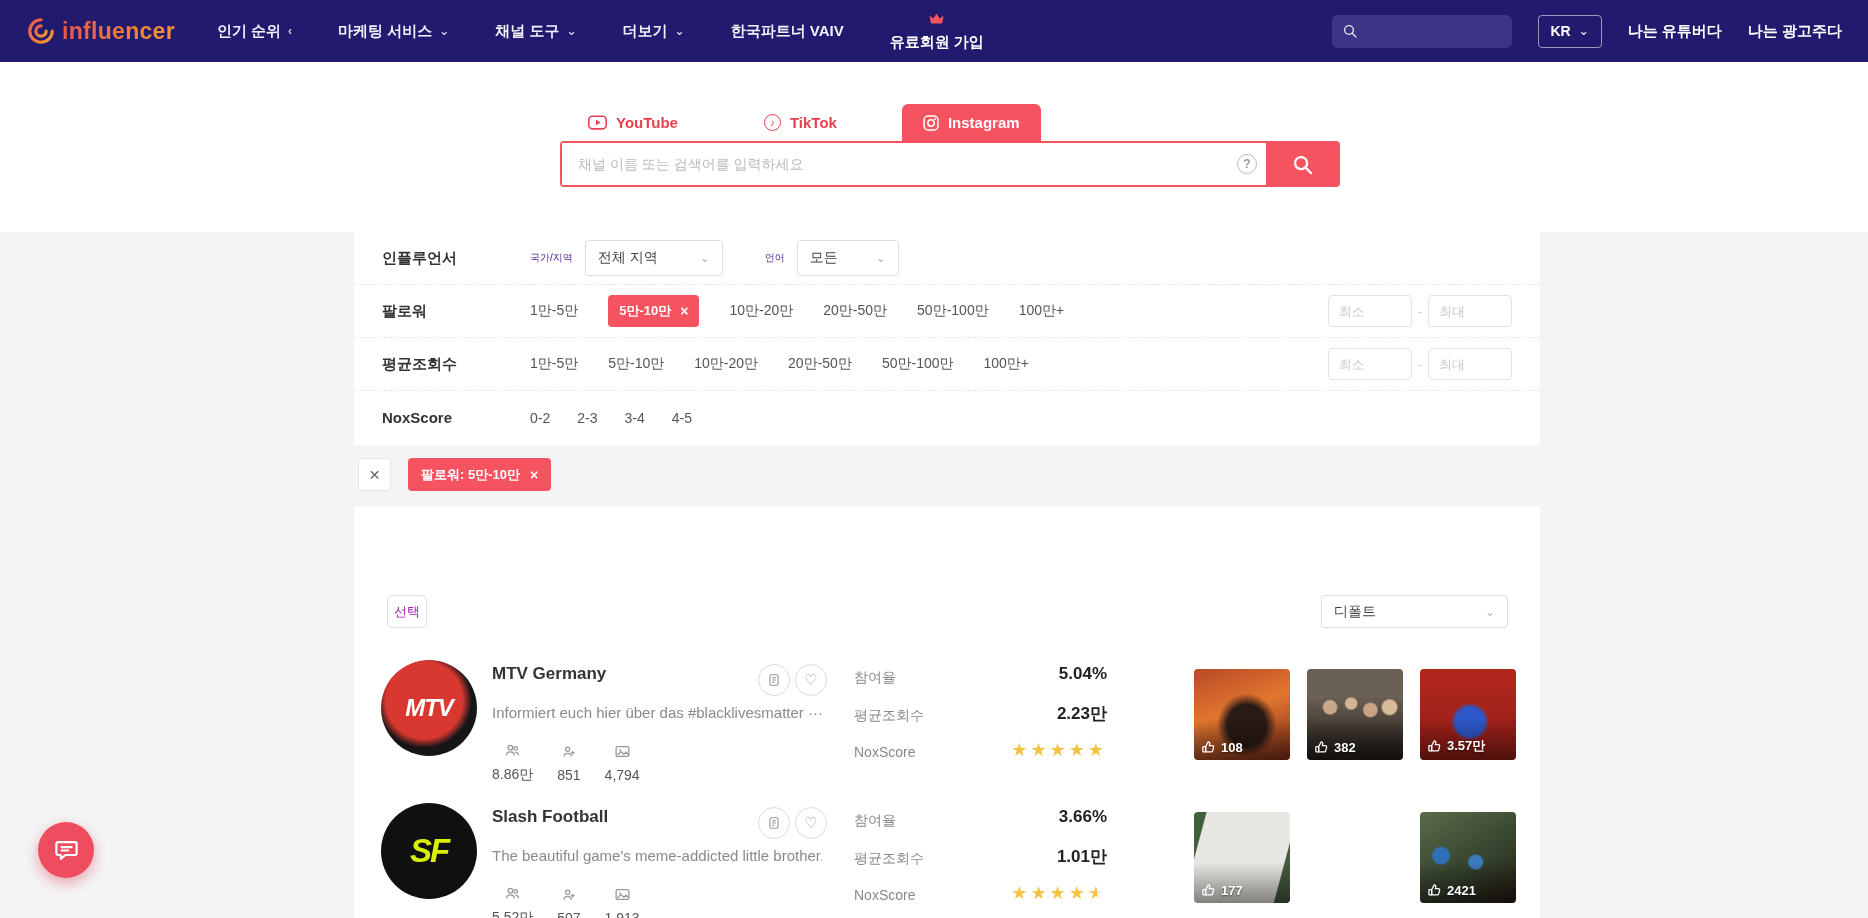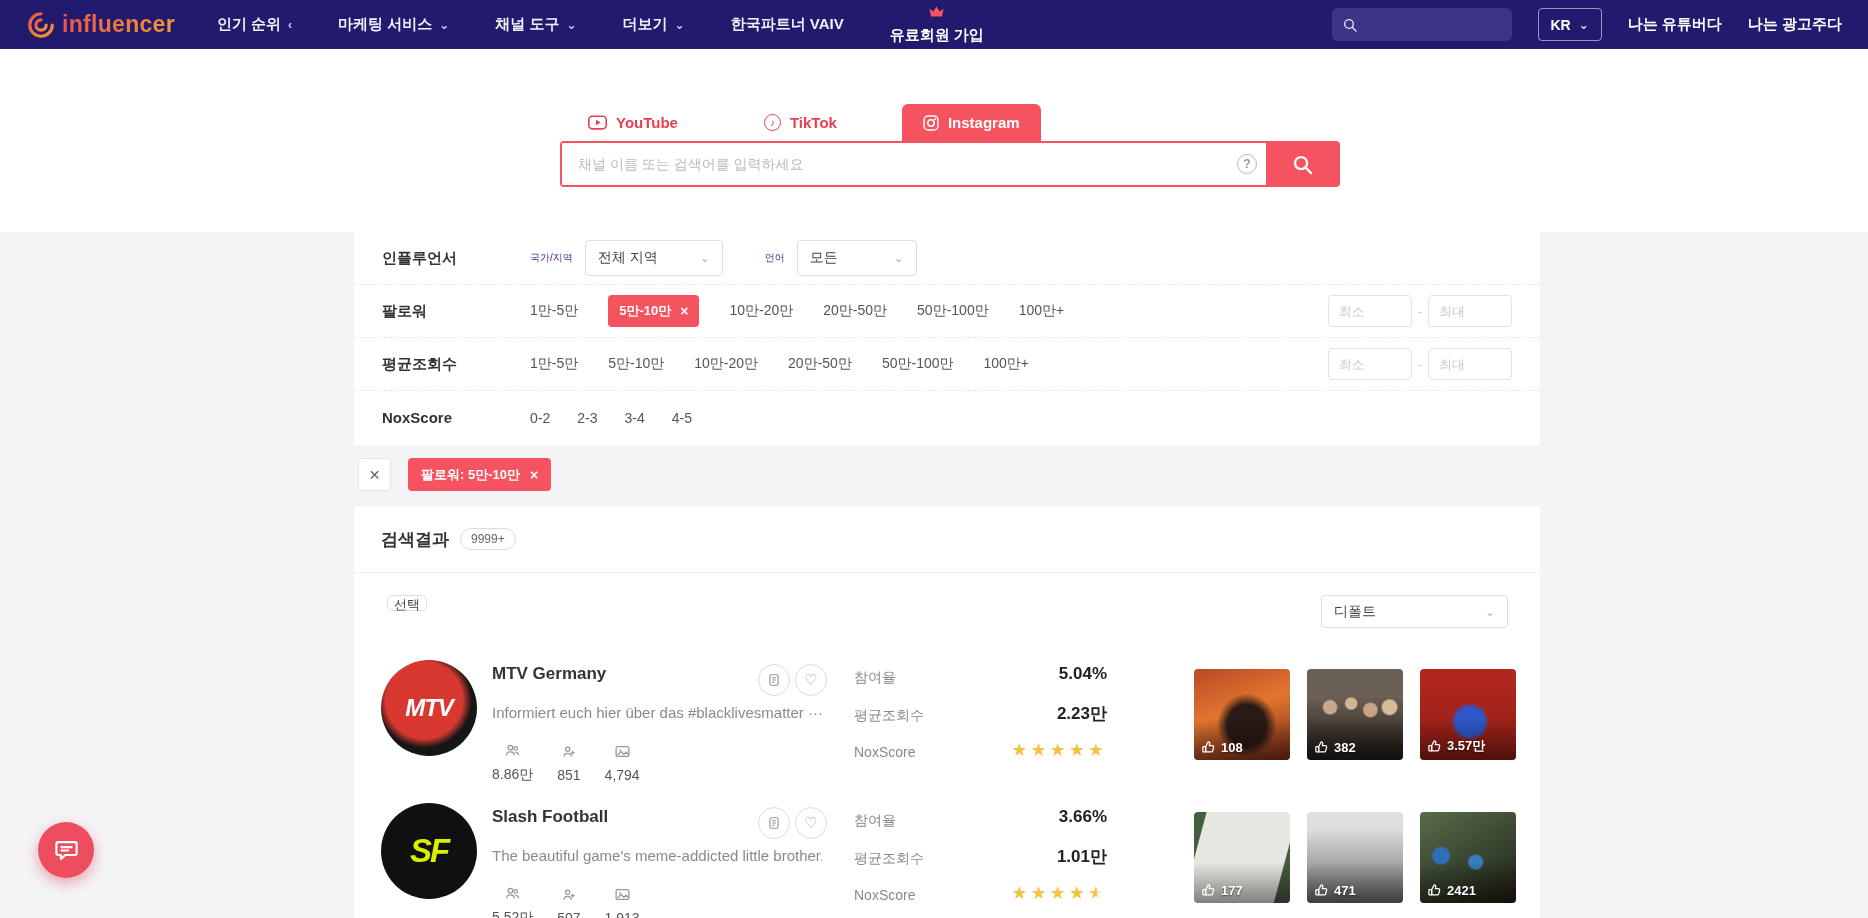--- a/index.html
+++ b/index.html
@@ -5,21 +5,21 @@
   :root{
     --accent:#f4535f;
     --navbar-bg:#211a6e;
     --star:#f5c242;
   }
   *{box-sizing:border-box;margin:0;padding:0;font-family:"Liberation Sans","DejaVu Sans",sans-serif;}
   body{margin:0;background:#fff;}
   .page{position:relative;width:1868px;height:918px;overflow:hidden;background:#fff;}
 
   
-  .navbar{position:absolute;top:0;left:0;width:1868px;height:49px;background:var(--navbar-bg);
+  .navbar{position:absolute;top:0;left:0;width:1868px;height:62px;background:var(--navbar-bg);
     display:flex;align-items:center;padding:10px 26px;color:#fff;}
   .logo{display:flex;align-items:center;gap:6px;cursor:pointer;}
   .logo-text{font-size:23px;font-weight:700;letter-spacing:.3px;
     background:linear-gradient(90deg,#e8564b,#f59a2e);
     -webkit-background-clip:text;background-clip:text;color:transparent;}
   .nav-menu{display:flex;align-items:center;gap:46px;margin-left:42px;}
   .nav-item{display:flex;align-items:center;gap:7px;font-size:15px;font-weight:600;color:#f2f1fa;cursor:pointer;white-space:nowrap;}
   .chev{font-size:12px;opacity:.85;line-height:1;}
   .join{display:flex;align-items:center;gap:7px;margin-left:46px;font-size:15px;font-weight:600;cursor:pointer;flex-direction:column;}
   .nav-right{margin-left:auto;display:flex;align-items:center;gap:26px;}
@@ -51,21 +51,21 @@
 
   
   .filter-card{position:absolute;left:354px;top:232px;width:1186px;height:213px;background:#fff;}
   .filter-row{display:flex;align-items:center;height:53px;padding:0 28px;border-bottom:1px dashed #e7e7e7;position:relative;}
   .filter-row:last-child{border-bottom:none;}
   .filter-label{width:148px;font-size:15px;font-weight:700;color:#333;flex-shrink:0;}
   .sub-label{font-size:10px;color:#4c1d95;margin-right:12px;}
   .select-box{height:36px;border:1px solid #ddd;border-radius:4px;display:flex;align-items:center;justify-content:space-between;
     padding:0 12px;font-size:14px;color:#444;cursor:pointer;background:#fff;}
   .select-box .chev{color:#aaa;}
-  .w138{width:138px;} .w110{width:120px;margin-right:0;} .ml42{margin-left:42px;}
+  .w138{width:138px;} .w110{width:102px;margin-right:0;} .ml42{margin-left:42px;}
   .options{display:flex;align-items:center;gap:30px;}
   .option{font-size:14px;color:#555;cursor:pointer;white-space:nowrap;}
   .option-chip{display:flex;align-items:center;gap:9px;background:var(--accent);color:#fff;font-size:13px;font-weight:700;
     border-radius:4px;padding:7px 11px;cursor:pointer;}
   .option-chip .x{font-size:14px;line-height:1;cursor:pointer;}
   .minmax{position:absolute;right:28px;display:flex;align-items:center;}
   .minmax input{width:84px;height:32px;border:1px solid #e2e2e2;border-radius:4px;padding:0 10px;font-size:13px;color:#555;outline:none;}
   .minmax input::placeholder{color:#c9c9c9;}
   .minmax .dash{margin:0 6px;color:#ccc;font-size:13px;}
 
@@ -75,22 +75,22 @@
     display:flex;align-items:center;justify-content:center;font-size:19px;color:#666;cursor:pointer;}
   .active-chip{height:33px;display:flex;align-items:center;gap:10px;background:var(--accent);color:#fff;
     border-radius:4px;padding:0 13px;font-size:13px;font-weight:700;cursor:pointer;}
   .active-chip .x{font-size:14px;}
 
   
   .results-card{position:absolute;left:354px;top:506px;width:1186px;height:412px;background:#fff;overflow:hidden;}
   .results-header{height:67px;display:flex;align-items:center;padding:0 27px;border-bottom:1px solid #f0f0f0;}
   .results-title{font-size:17px;font-weight:700;color:#333;}
   .count-badge{margin-left:11px;border:1px solid #ddd;border-radius:12px;padding:3px 10px;font-size:12px;color:#666;background:#fff;}
-  .select-btn{position:absolute;left:33px;top:89px;width:40px;height:16px;background:#fff;border:1px solid #ddd;border-radius:5px;
-    font-size:13px;color:#404040;cursor:pointer;}
+  .select-btn{position:absolute;left:33px;top:89px;width:40px;height:33px;background:#fff;border:1px solid #ddd;border-radius:5px;
+    font-size:13px;color:#a21caf;cursor:pointer;}
   .sort-select{position:absolute;right:32px;top:89px;width:187px;height:33px;}
 
   .result-row{position:absolute;left:27px;width:1132px;height:143px;}
   .row-0{top:154px;} .row-1{top:297px;}
   .avatar{position:absolute;left:0;top:0;width:96px;height:96px;border-radius:50%;
     display:flex;align-items:center;justify-content:center;cursor:pointer;overflow:hidden;}
   .avatar-mtv{background:radial-gradient(circle at 45% 42%,#d93831 0 50%,#161616 62%);}
   .avatar-mtv span{color:#fff;font-size:24px;font-weight:900;font-style:italic;letter-spacing:-1px;}
   .avatar-sf{background:#101010;}
   .avatar-sf span{color:#d8f000;font-size:33px;font-weight:900;font-style:italic;letter-spacing:-2px;}
@@ -317,24 +317,20 @@
     <div class="clear-all">
       <span>×</span>
     </div>
     <div class="active-chip">
       <span>팔로워: 5만-10만</span>
       <span class="x">×</span>
     </div>
   </div>
 
   <section class="results-card">
-    <div class="results-header">
-      <span class="results-title">검색결과</span>
-      <span class="count-badge">9999+</span>
-    </div>
     <button class="select-btn">선택</button>
     <div class="select-box sort-select">
       <span>디폴트</span>
       <span class="chev">⌄</span>
     </div>
 
     <div class="result-row row-0">
       <div class="avatar avatar-mtv">
           <span>MTV</span>
         </div>
@@ -471,30 +467,20 @@
       <div class="thumb t-0 th-s0">
           <div class="shade"></div>
         <span class="likes">
           <svg width="15" height="15" viewBox="0 0 24 24" fill="none" stroke="#fff" stroke-width="2">
               <path d="M7.5 10.5 L11.5 3c1.5 0 2.6 1.1 2.6 2.6L13.4 9h5c1.2 0 2.1 1.1 1.8 2.3l-1.5 6.2c-.2 1-1.1 1.6-2.1 1.6H7.5Z"></path>
               <rect x="3" y="10.5" width="4.5" height="8.6" rx="1"></rect>
             </svg>
           <span>177</span>
         </span>
       </div>
-      <div class="thumb t-1 th-s1">
-          <div class="shade"></div>
-        <span class="likes">
-          <svg width="15" height="15" viewBox="0 0 24 24" fill="none" stroke="#fff" stroke-width="2">
-              <path d="M7.5 10.5 L11.5 3c1.5 0 2.6 1.1 2.6 2.6L13.4 9h5c1.2 0 2.1 1.1 1.8 2.3l-1.5 6.2c-.2 1-1.1 1.6-2.1 1.6H7.5Z"></path>
-              <rect x="3" y="10.5" width="4.5" height="8.6" rx="1"></rect>
-            </svg>
-          <span>471</span>
-        </span>
-      </div>
       <div class="thumb t-2 th-s2">
           <div class="shade"></div>
         <span class="likes">
           <svg width="15" height="15" viewBox="0 0 24 24" fill="none" stroke="#fff" stroke-width="2">
               <path d="M7.5 10.5 L11.5 3c1.5 0 2.6 1.1 2.6 2.6L13.4 9h5c1.2 0 2.1 1.1 1.8 2.3l-1.5 6.2c-.2 1-1.1 1.6-2.1 1.6H7.5Z"></path>
               <rect x="3" y="10.5" width="4.5" height="8.6" rx="1"></rect>
             </svg>
           <span>2421</span>
         </span>
       </div>

